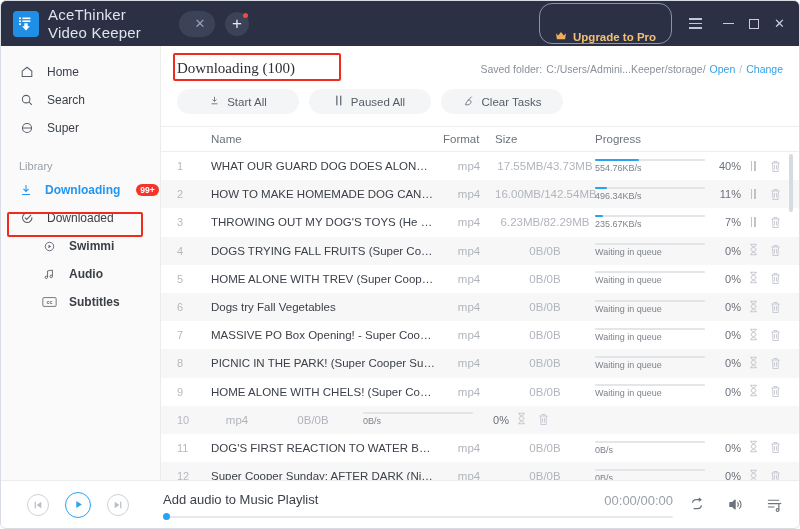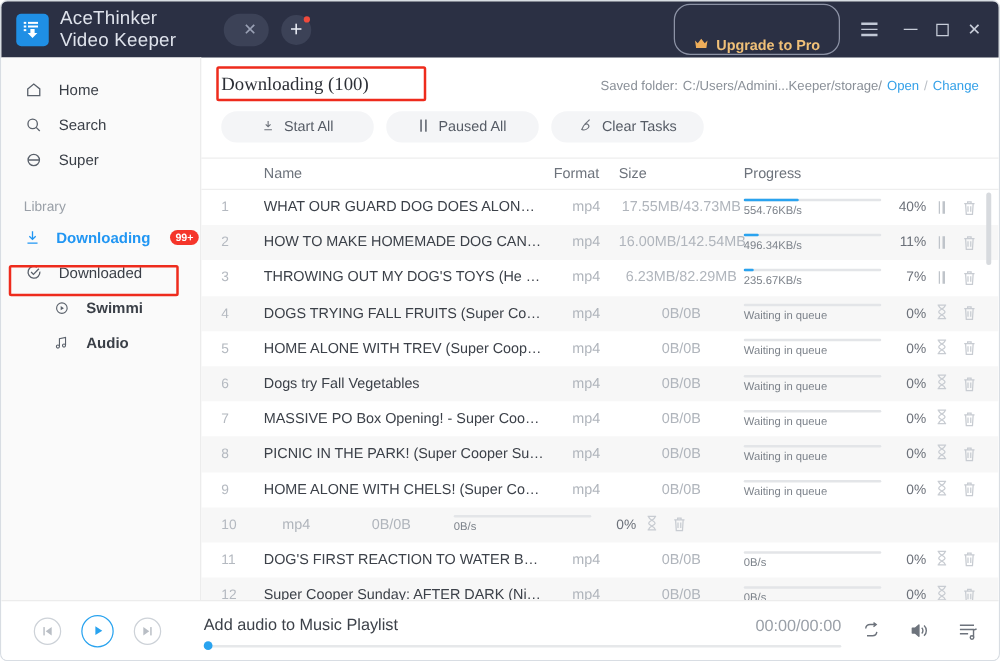--- a/index.html
+++ b/index.html
@@ -377,20 +377,29 @@
         <span class="ico">
           <svg width="13" height="13" viewBox="0 0 16 16" fill="none" stroke="currentColor" stroke-width="1.1">
             <path d="M5.6 11V3.6l6-1.1V10"></path>
               <circle cx="4.1" cy="11.4" r="1.5"></circle>
               <circle cx="10.1" cy="10.4" r="1.5"></circle>
           </svg>
         </span>
         <span>Audio</span>
       </div>
 
+      <div class="nav-item sub">
+        <span class="ico">
+          <svg width="15" height="12" viewBox="0 0 18 13" fill="none" stroke="currentColor" stroke-width="1">
+            <rect x="1" y="1.2" width="16" height="10.6" rx="1.4"></rect>
+            <text x="9" y="9.2" font-size="6.4" fill="currentColor" stroke="none" text-anchor="middle" font-family="Liberation Sans, sans-serif">cc</text>
+          </svg>
+        </span>
+        <span>Subtitles</span>
+      </div>
 
       <div class="hl-box" id="hl-sidebar"></div>
     </div>
 
     <div class="main">
 
       <div class="main-head">
         <div class="head-row1">
           <div class="page-title">Downloading (100)</div>
           <div class="saved-folder">

